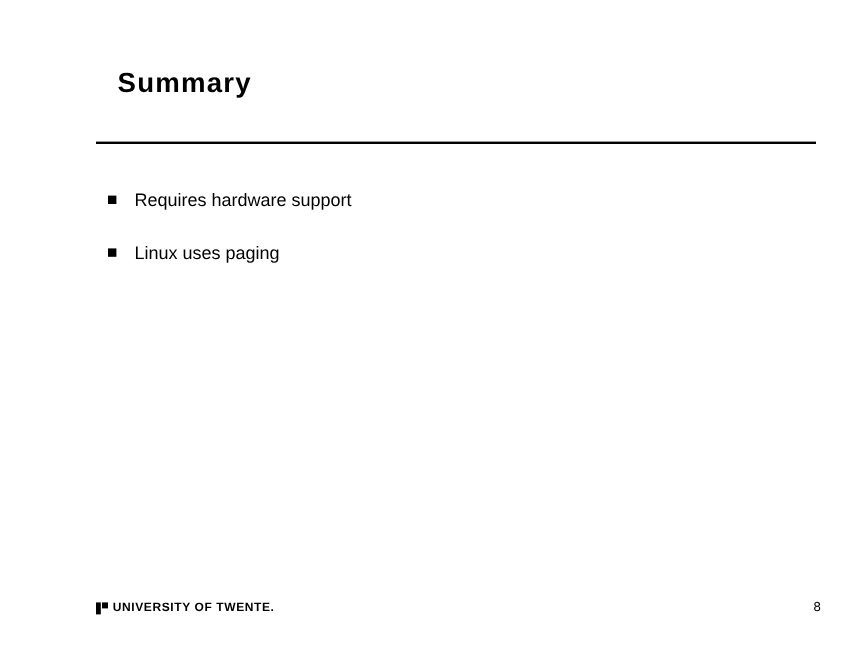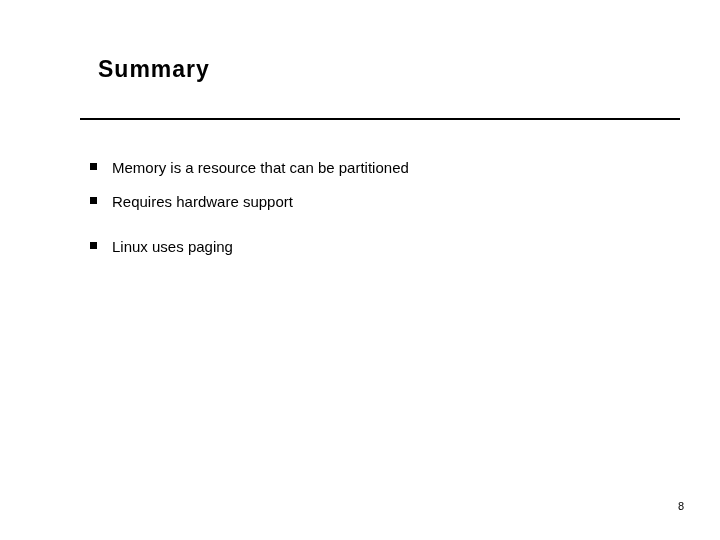--- a/index.html
+++ b/index.html
@@ -90,22 +90,25 @@
 <body>
 
 <div class="slide">
 
   <div class="title">Summary</div>
 
   <div class="divider"></div>
 
   <div class="content">
     <ul class="bullets">
-      <li>Memory is a resource that can be partitioned</li>
       <li>Requires hardware support</li>
       <li class="gap">Linux uses paging</li>
     </ul>
   </div>
 
+  <div class="footer-logo">
+    <span class="mark"></span>
+    <span>UNIVERSITY OF TWENTE.</span>
+  </div>
 
   <div class="page-num">8</div>
 
 </div>
 
 </body></html>

